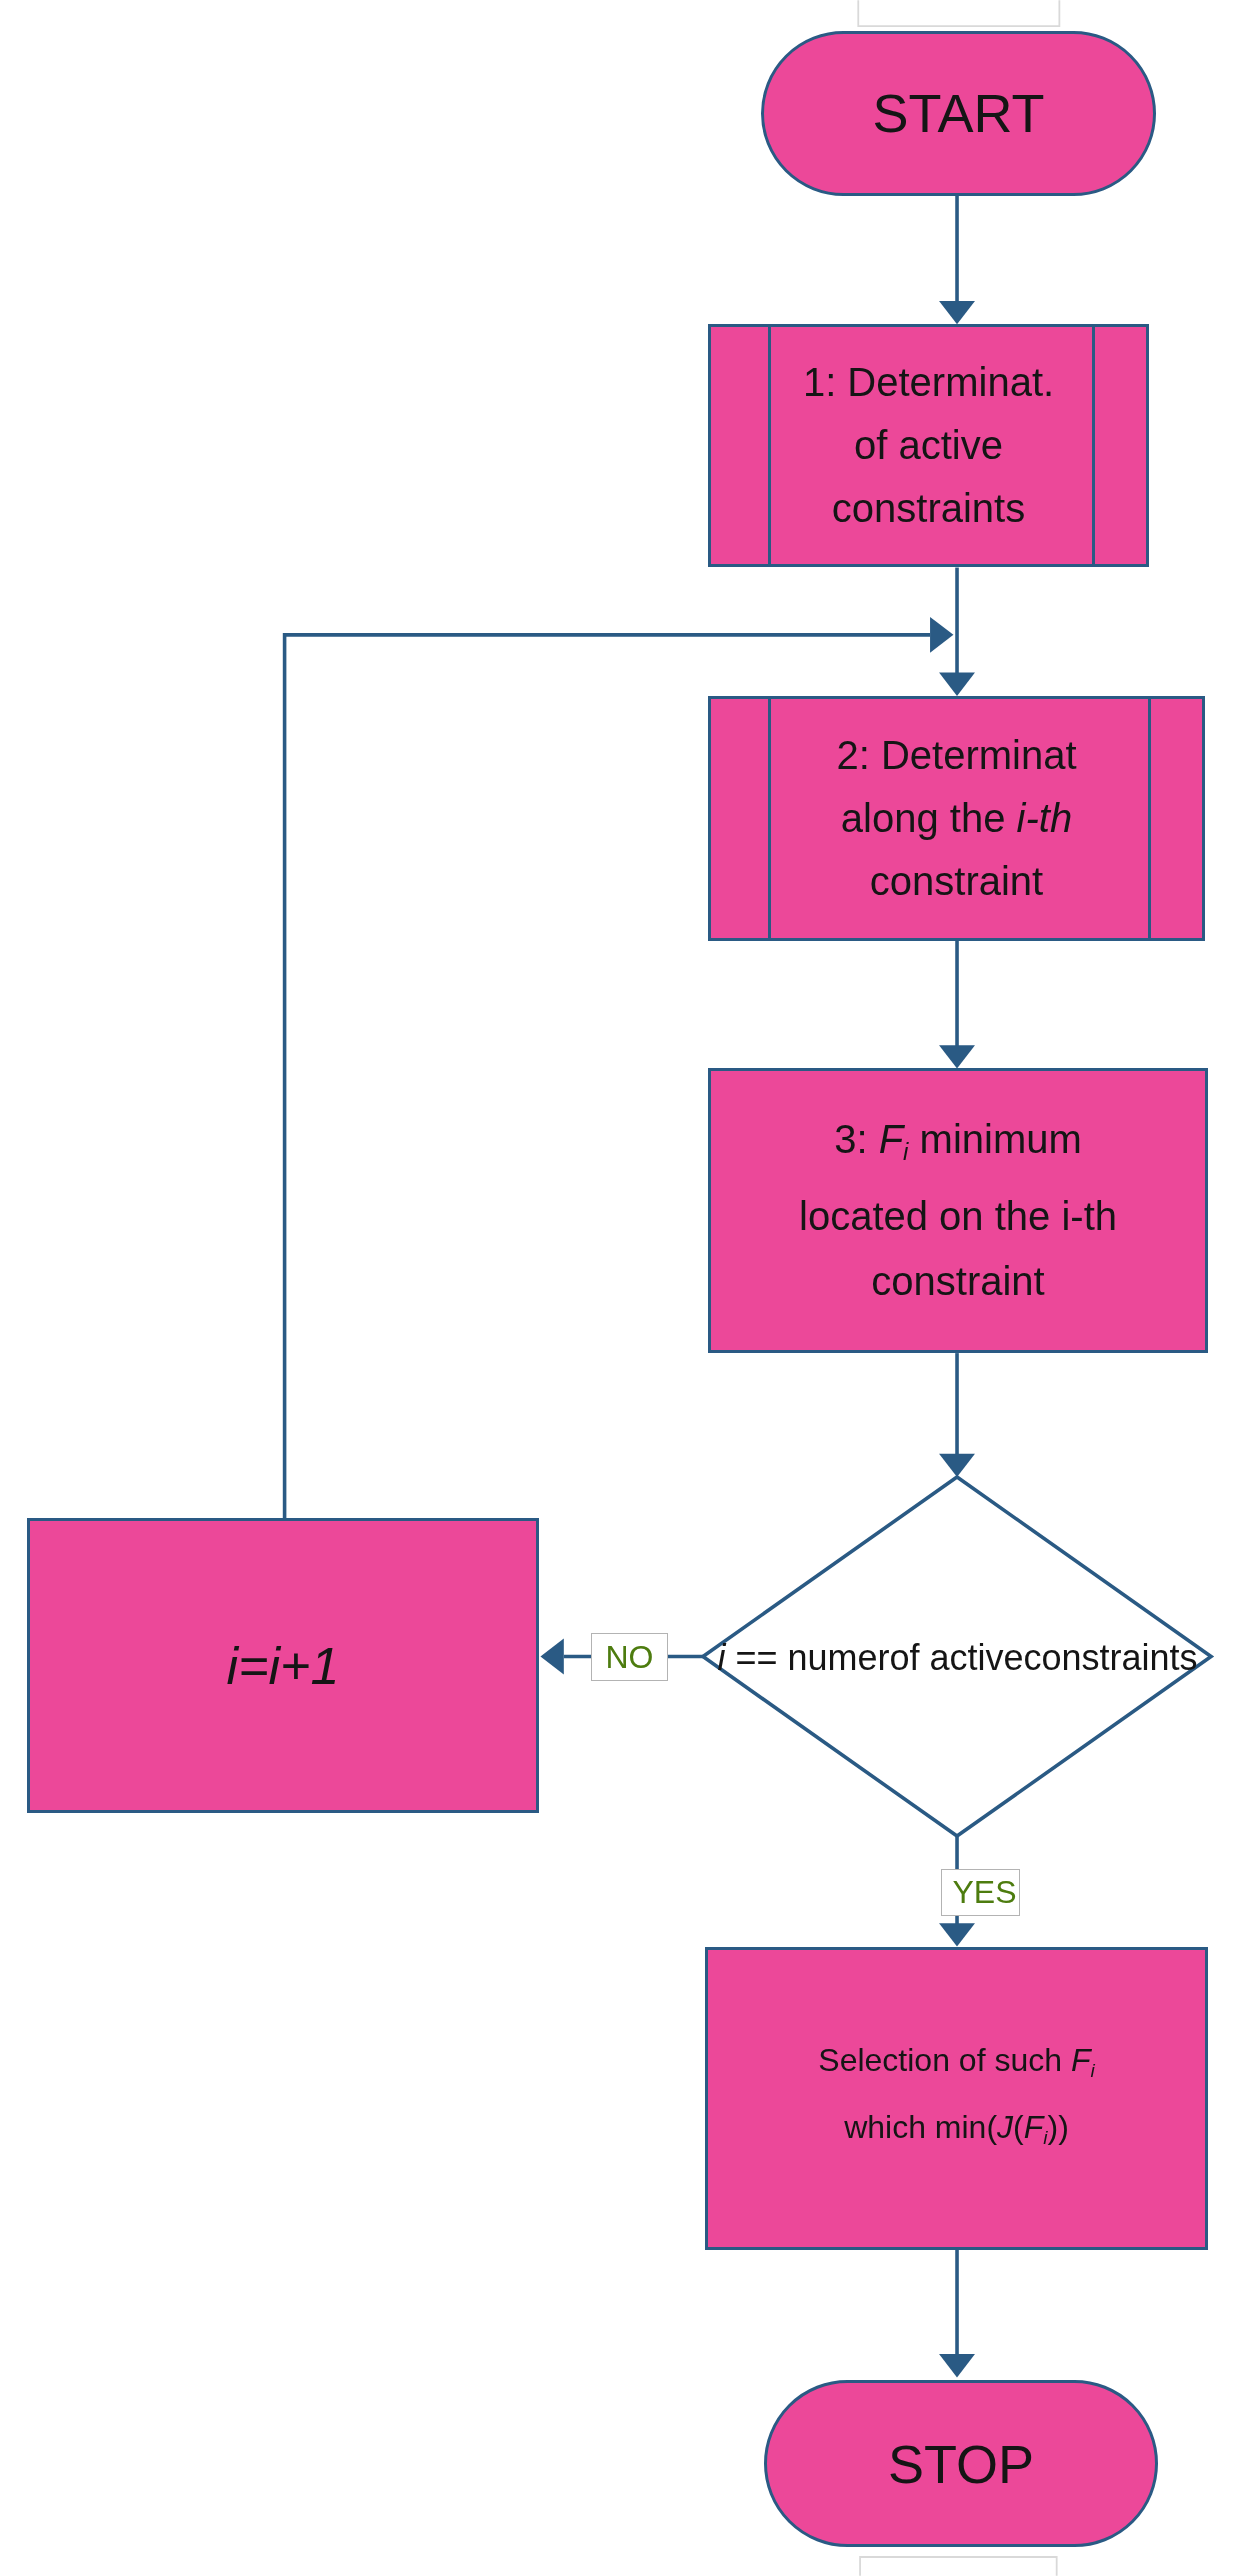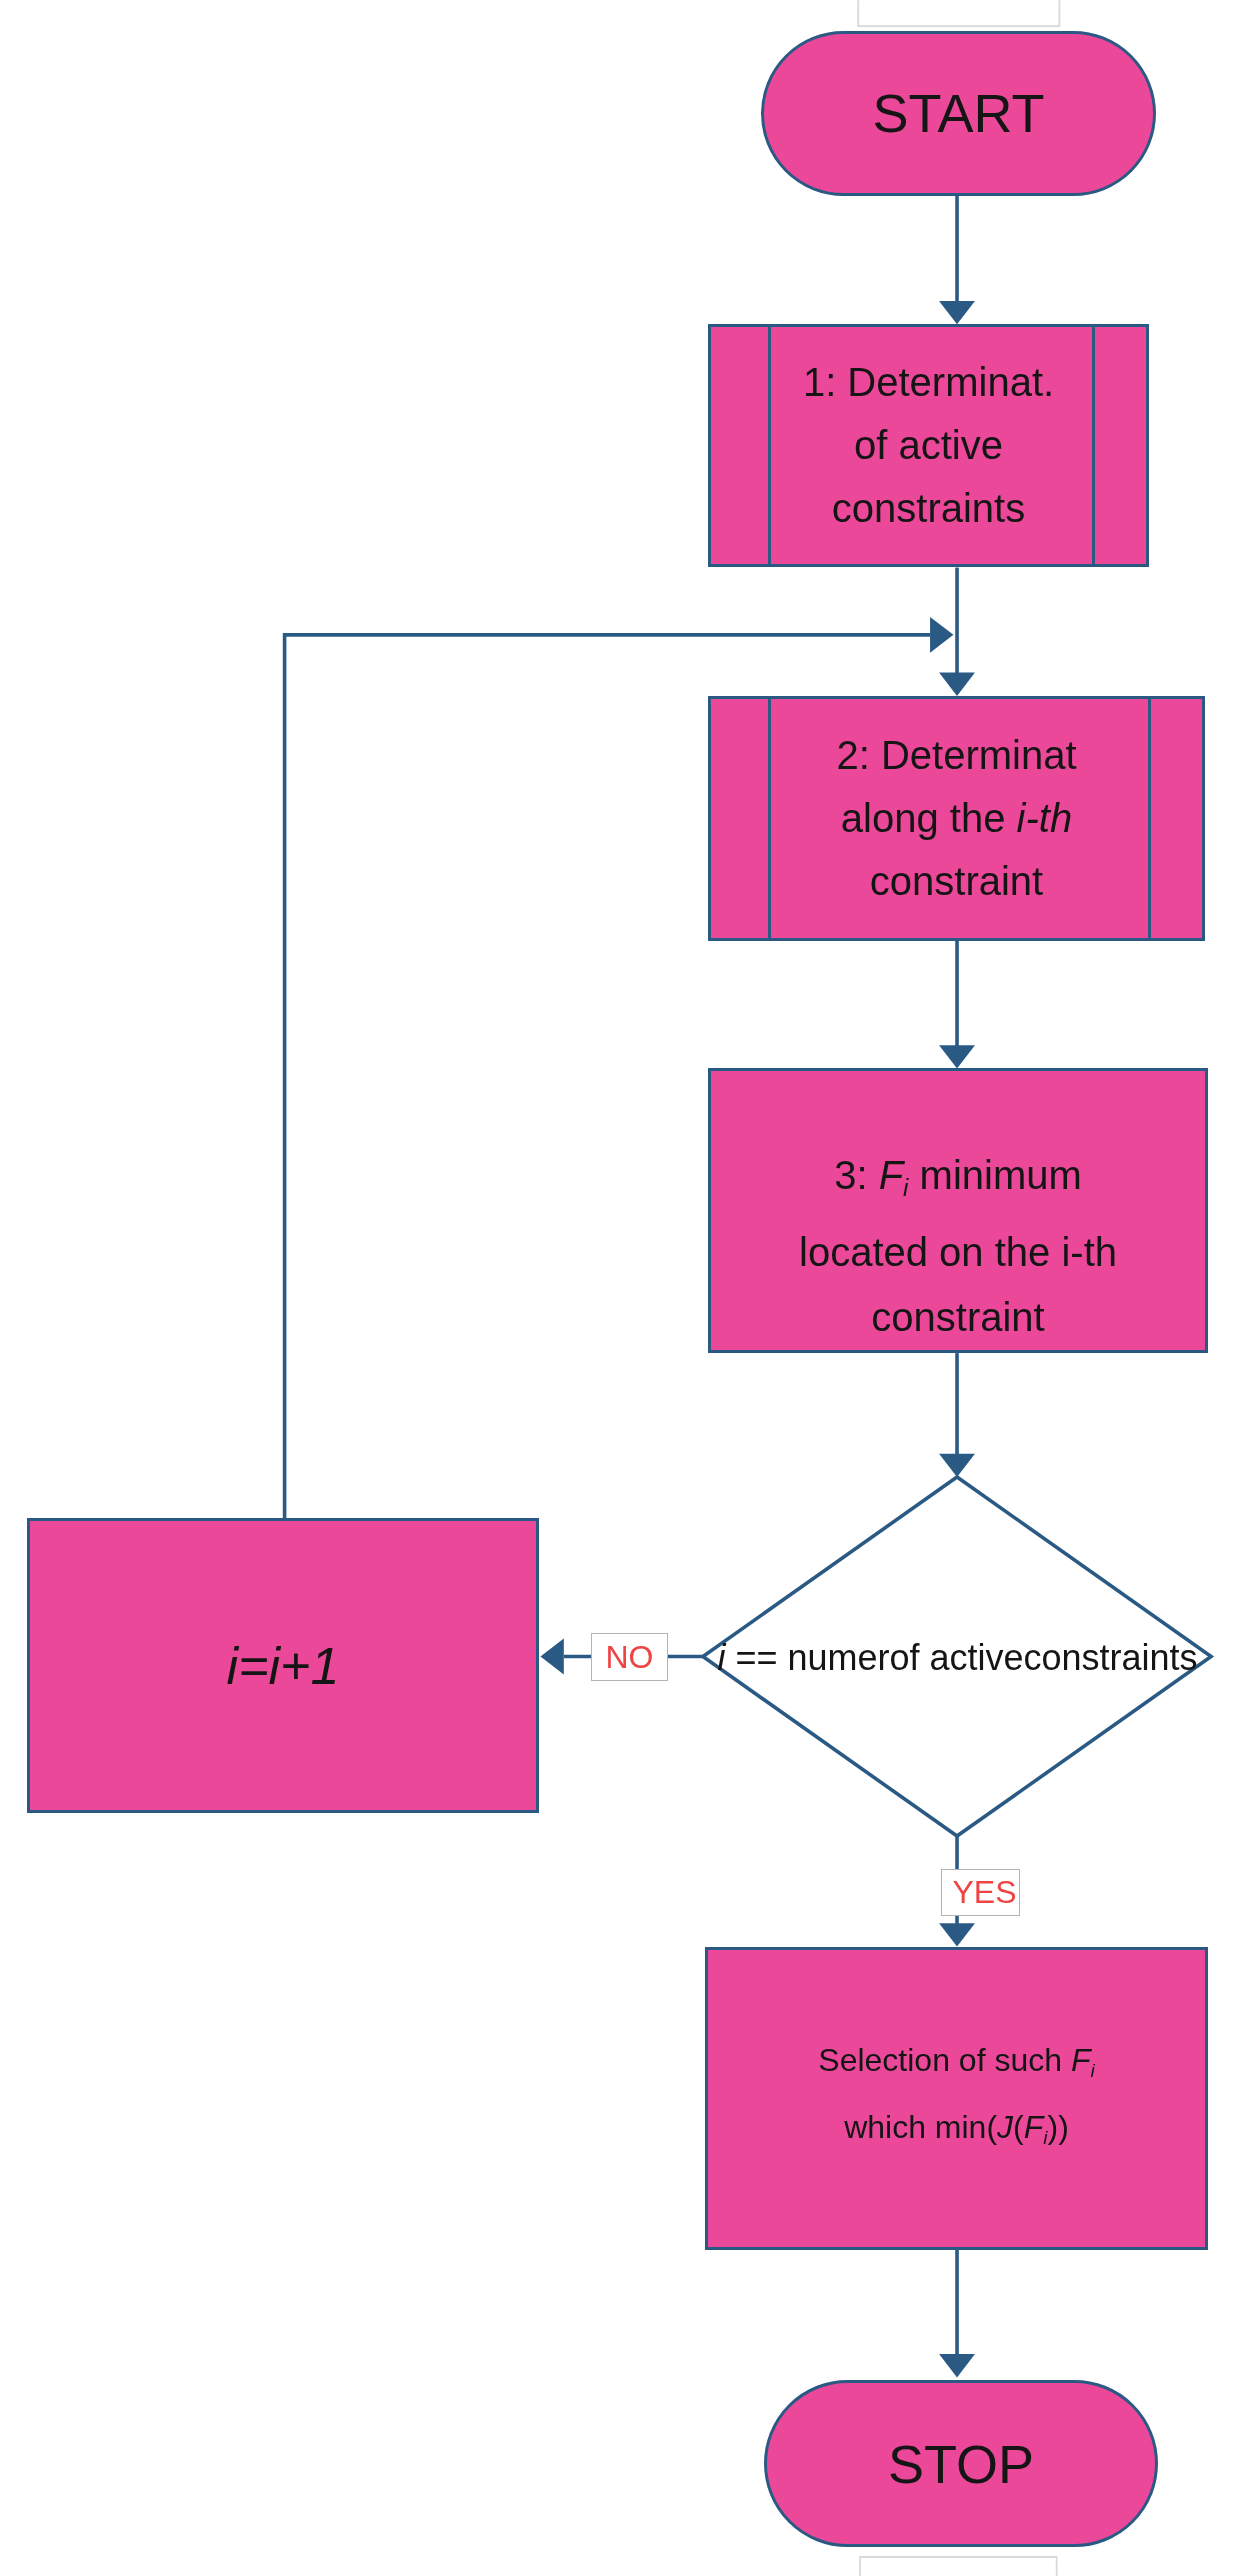--- a/index.html
+++ b/index.html
@@ -9,29 +9,29 @@
   }
   #wires{position:absolute;left:0;top:0;z-index:0;}
   .node{position:absolute;box-sizing:border-box;background:#ec4899;z-index:1;
         display:flex;flex-direction:column;align-items:center;justify-content:center;
         text-align:center;}
   .stadium{border:3.6px solid #2a5a84;border-radius:85px;font-size:54px;color:#151515;}
   .procbox{border:3.6px solid #2a5a84;font-size:40px;line-height:63px;color:#151515;}
   .bar{position:absolute;top:0;bottom:0;width:2.7px;background:#2a5a84;}
   .bar.left{left:57px;}
   .bar.right{right:51px;}
-  .plainbox{border:3.6px solid #2a5a84;font-size:40px;line-height:65px;color:#151515;justify-content:flex-end;}
+  .plainbox{border:3.6px solid #2a5a84;font-size:40px;line-height:65px;color:#151515;}
   .selbox{border:3.6px solid #2a5a84;font-size:32px;line-height:56px;color:#151515;}
   .incrbox{border:3.6px solid #2a5a84;font-size:52px;font-style:italic;color:#151515;}
   .diamond-text{position:absolute;z-index:2;display:flex;flex-direction:row;
         align-items:center;justify-content:center;text-align:center;
         font-size:36px;line-height:47px;color:#151515;background:transparent;}
   .edge-label{position:absolute;z-index:3;box-sizing:border-box;background:#ffffff;
         border:0.9px solid #b3b3b3;display:flex;align-items:center;justify-content:center;
-        font-size:32px;color:#ef4444;}
+        font-size:32px;color:#4d7c0f;}
   .it{font-style:italic;}
   .sub{font-style:italic;font-size:0.6em;vertical-align:-0.3em;}
   .line{white-space:pre;}
 </style>
 </head>
 <body>
 
 <div id="canvas">
 
   <svg id="wires" width="1247" height="2576" viewBox="0 0 1389 2869">

